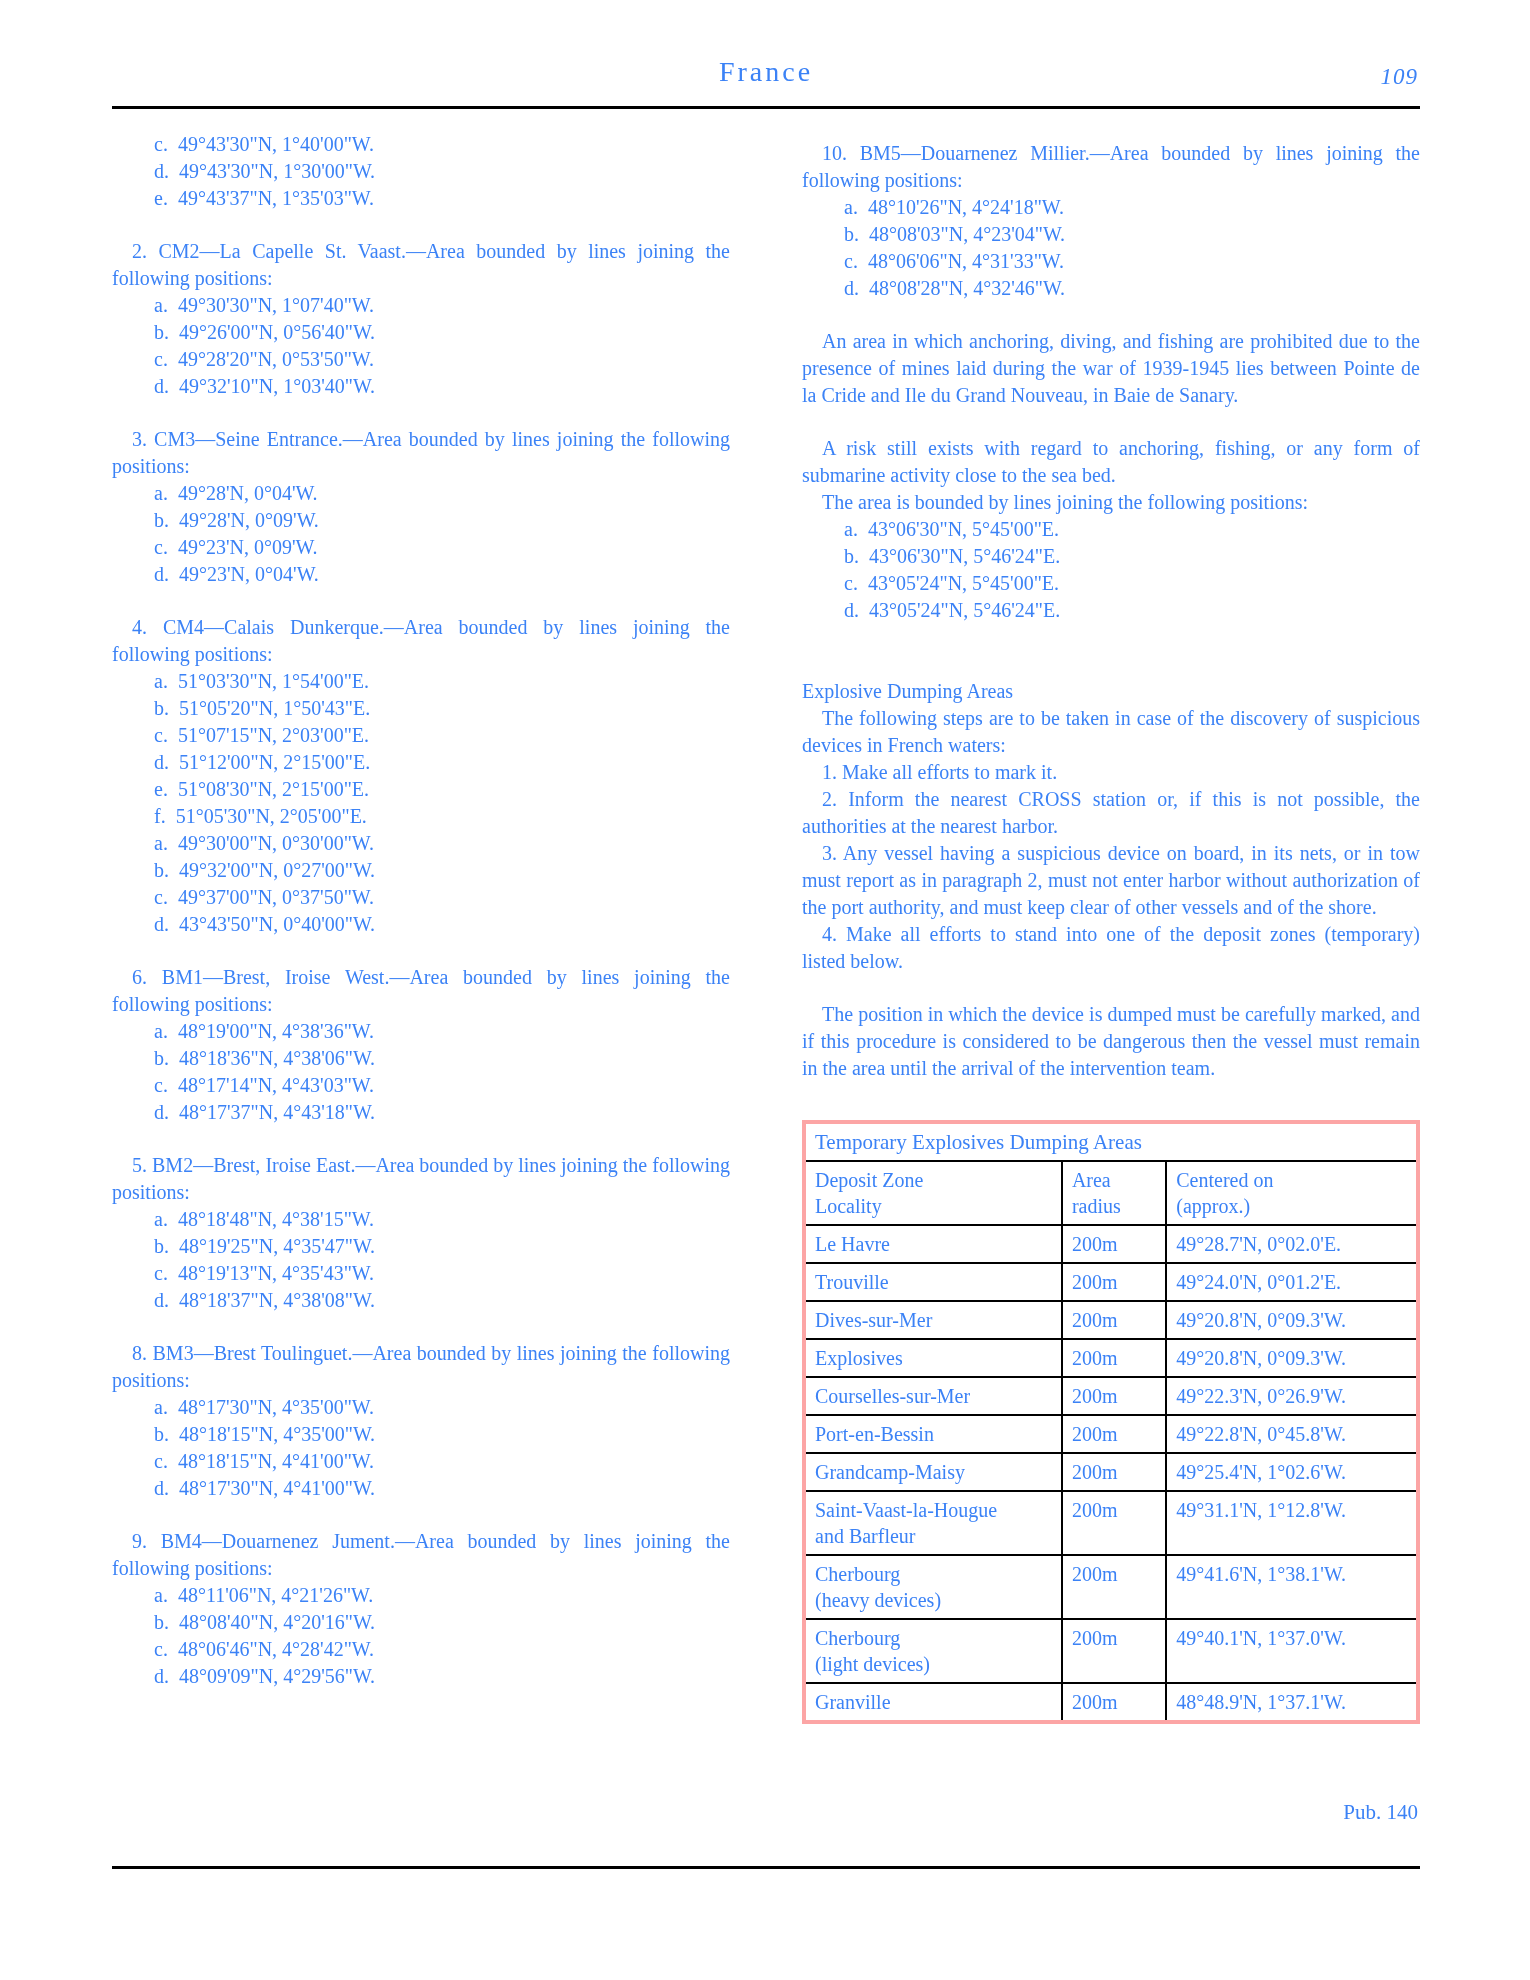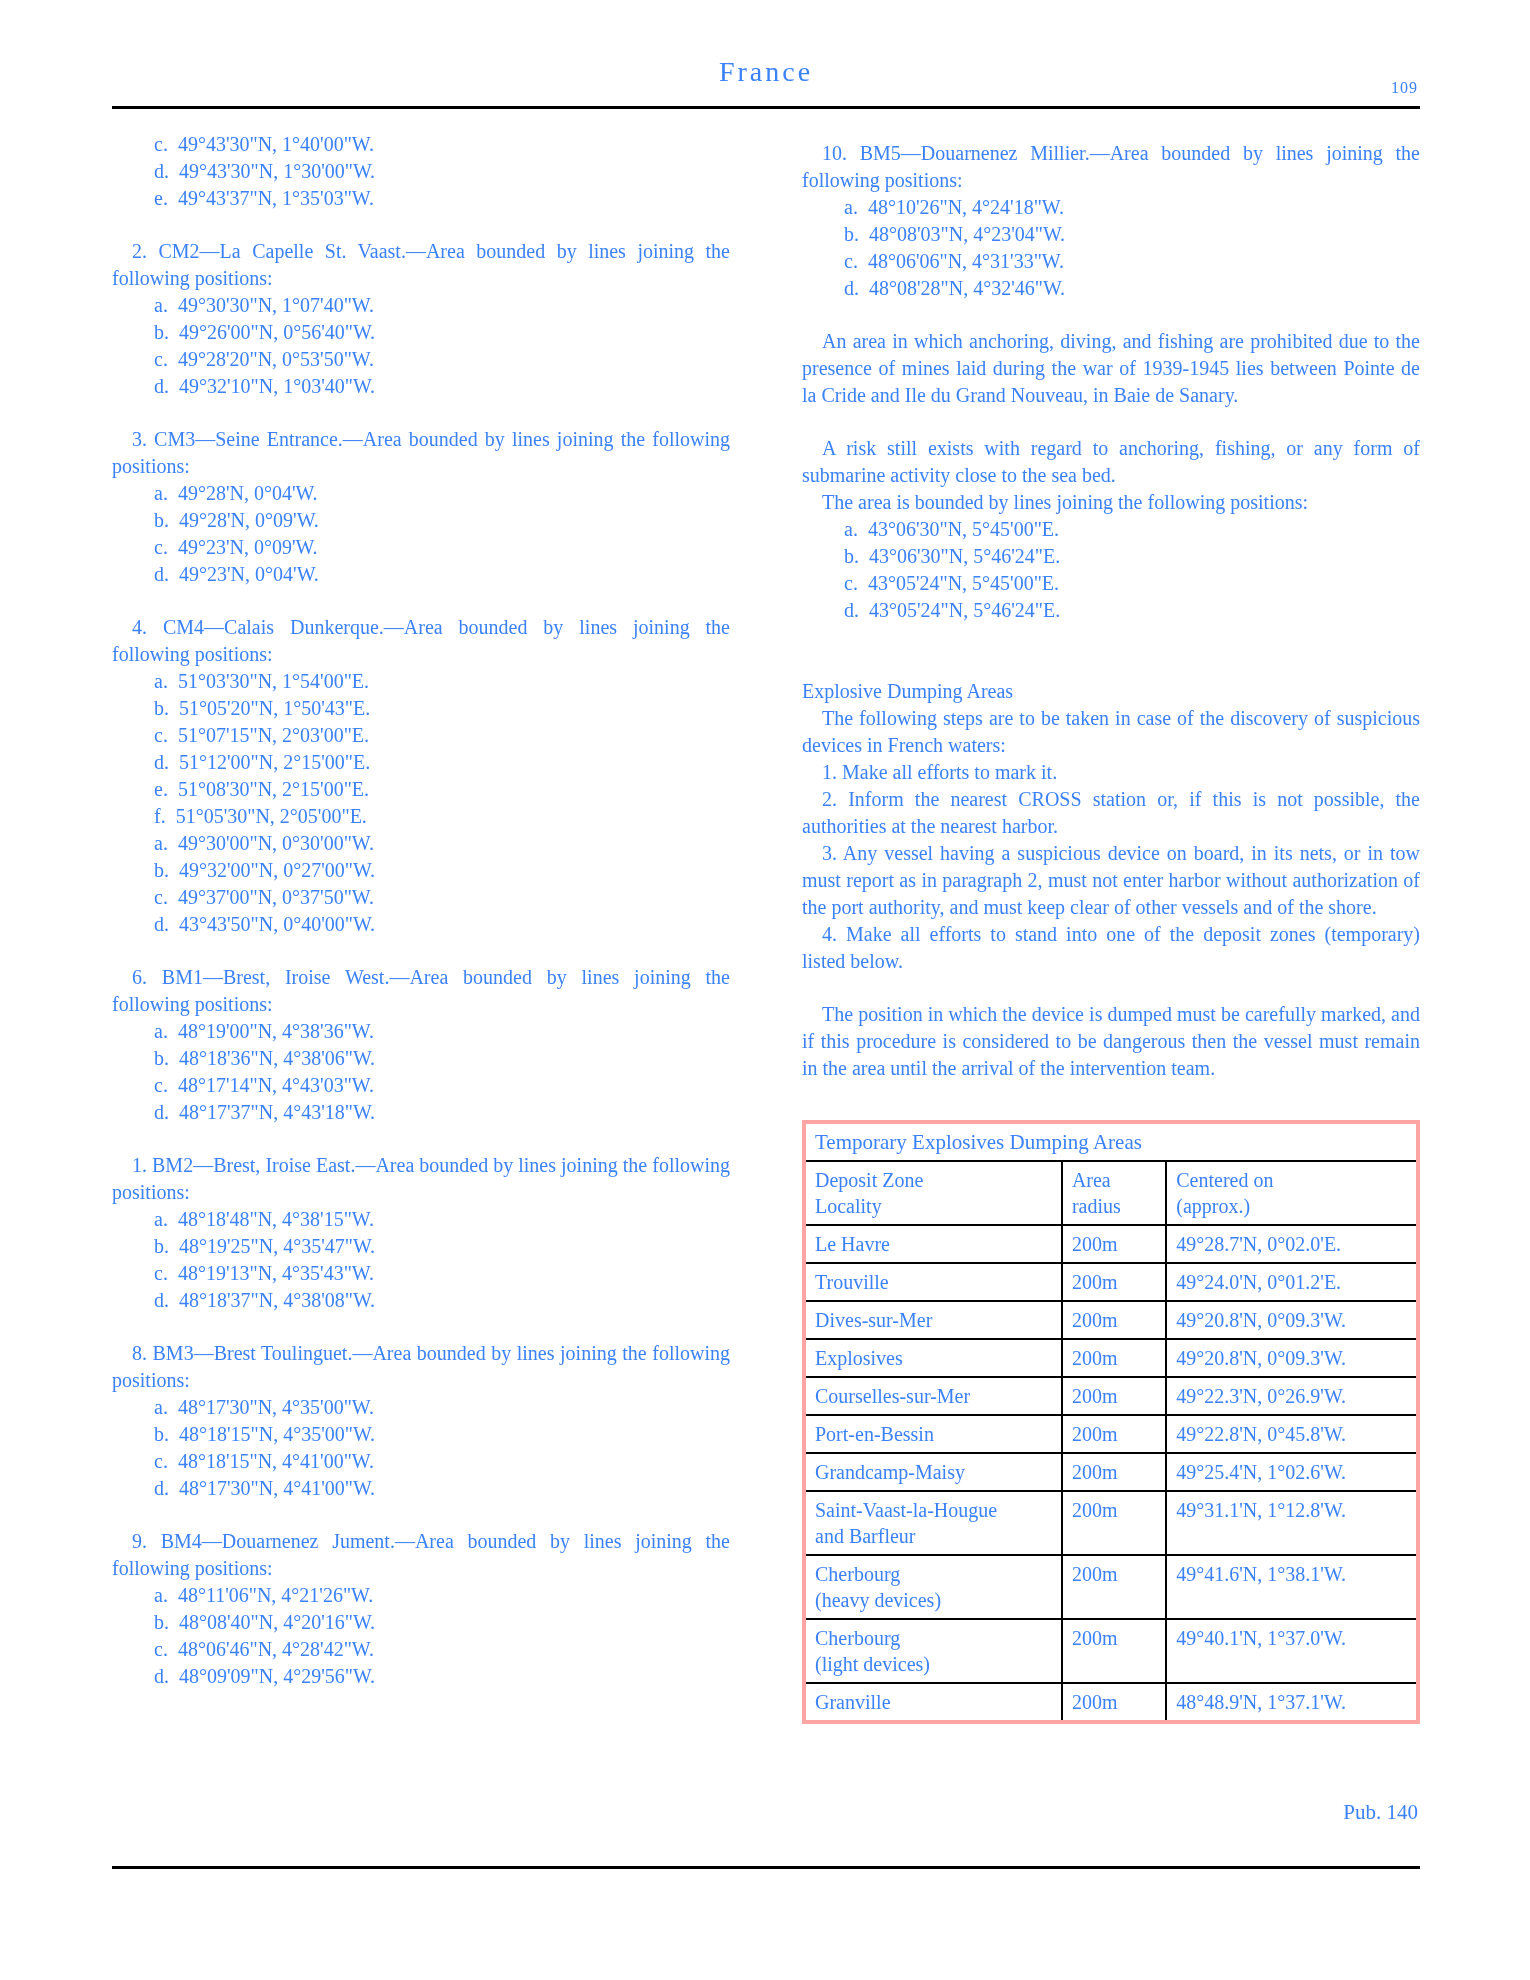--- a/index.html
+++ b/index.html
@@ -9,21 +9,21 @@
     width:1530px; height:1980px;
     background:#ffffff;
     color:#3b82f6;
     font-family:"Liberation Serif","DejaVu Serif",serif;
     margin:0 auto;
     overflow:hidden;
   }
   .content { position:absolute; left:112px; right:110px; top:56px; }
   .header-row { position:relative; height:42px; }
   .header-title { text-align:center; font-size:28px; letter-spacing:3px; }
-  .header-pagenum { position:absolute; right:2px; top:23px; font-size:16px; letter-spacing:1px; }
+  .header-pagenum { position:absolute; right:2px; top:8px; font-size:23px; letter-spacing:1px;font-style:italic; }
   .header-rule { border-bottom:3px solid #000; margin-top:8px; }
   .columns { display:flex; gap:72px; margin-top:22px; align-items:flex-start; }
   .col { flex:1 1 0; font-size:20px; line-height:27px; text-align:justify; }
   .coord { margin-left:42px; white-space:pre-wrap; text-align:left; }
   .section-head { text-indent:20px; margin-top:26px; }
   .first { margin-top:9px; }
   .para { text-indent:20px; margin-top:26px; }
   .tight { margin-top:0; }
   .sidehead { margin-top:54px; text-align:left; }
   .dump-table {
@@ -92,21 +92,21 @@
         <div class="coord">b.  49°32'00"N, 0°27'00"W.</div>
         <div class="coord">c.  49°37'00"N, 0°37'50"W.</div>
         <div class="coord">d.  43°43'50"N, 0°40'00"W.</div>
 
         <p class="section-head">6.  BM1—Brest, Iroise West.—Area bounded by lines joining the following positions:</p>
         <div class="coord">a.  48°19'00"N, 4°38'36"W.</div>
         <div class="coord">b.  48°18'36"N, 4°38'06"W.</div>
         <div class="coord">c.  48°17'14"N, 4°43'03"W.</div>
         <div class="coord">d.  48°17'37"N, 4°43'18"W.</div>
 
-        <p class="section-head">1.  BM2—Brest, Iroise East.—Area bounded by lines joining the following positions:</p>
+        <p class="section-head">5.  BM2—Brest, Iroise East.—Area bounded by lines joining the following positions:</p>
         <div class="coord">a.  48°18'48"N, 4°38'15"W.</div>
         <div class="coord">b.  48°19'25"N, 4°35'47"W.</div>
         <div class="coord">c.  48°19'13"N, 4°35'43"W.</div>
         <div class="coord">d.  48°18'37"N, 4°38'08"W.</div>
 
         <p class="section-head">8.  BM3—Brest Toulinguet.—Area bounded by lines joining the following positions:</p>
         <div class="coord">a.  48°17'30"N, 4°35'00"W.</div>
         <div class="coord">b.  48°18'15"N, 4°35'00"W.</div>
         <div class="coord">c.  48°18'15"N, 4°41'00"W.</div>
         <div class="coord">d.  48°17'30"N, 4°41'00"W.</div>

